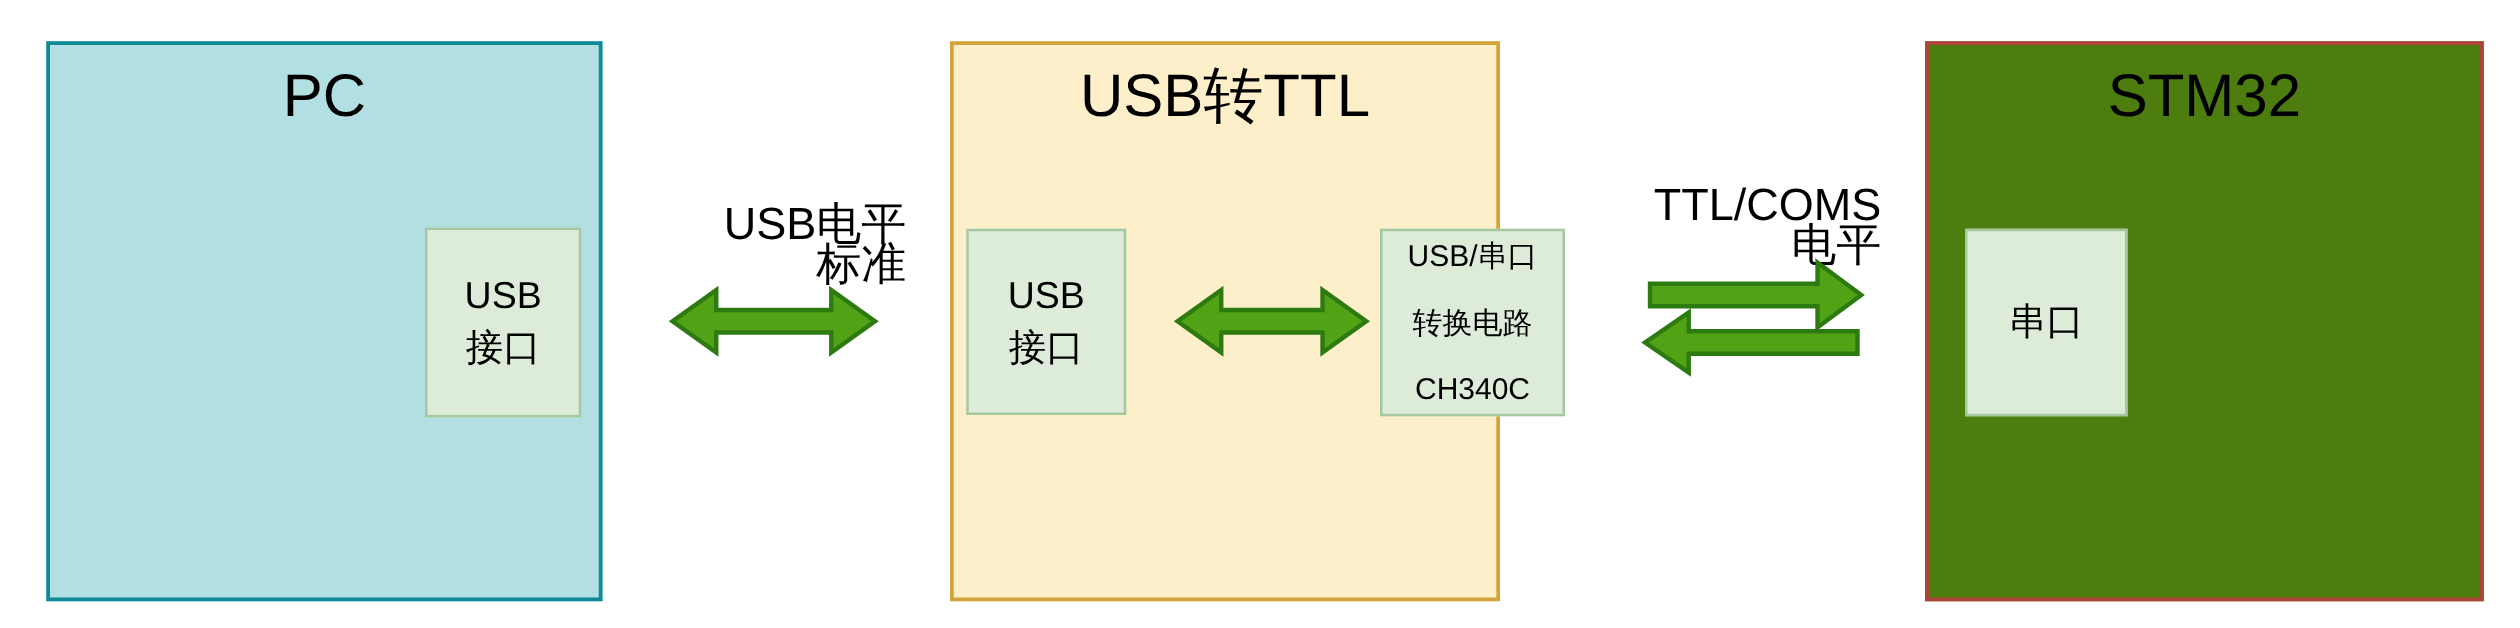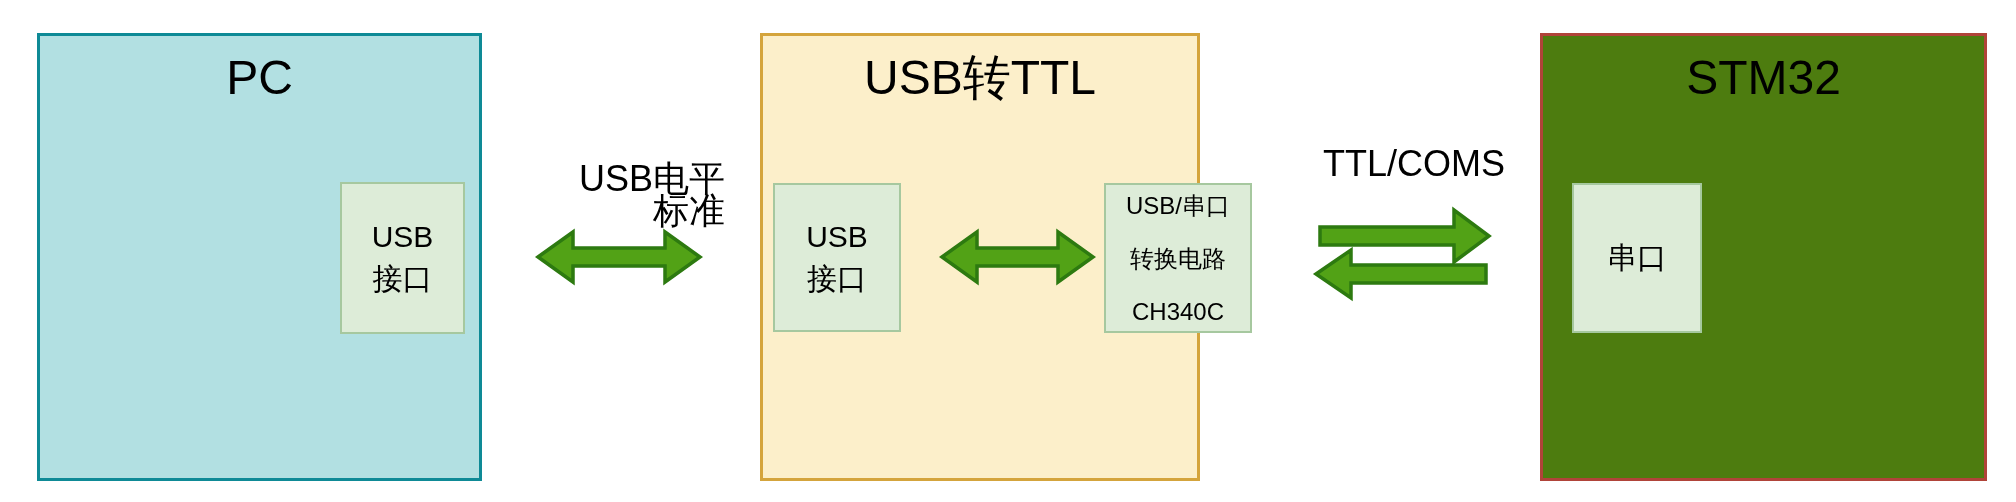--- a/index.html
+++ b/index.html
@@ -105,20 +105,21 @@
       <span>串口</span>
     </div>
   </div>
 
   <div class="link-label" style="left:505px; top:163px; width:220px;">
     <span>USB电平</span>
     <span>标准</span>
   </div>
   <div class="link-label" style="left:1285px; top:148px; width:220px;">
     <span>TTL/COMS</span>
+    <span>电平</span>
   </div>
 
   <svg class="arrows" width="2016" height="502" viewBox="0 0 2016 502">
     <polygon points="538,257 573,232 573,248 665,248 665,232 700,257 665,282 665,266 573,266 573,282"></polygon>
     <polygon points="942,257 977,232 977,248 1058,248 1058,232 1093,257 1058,282 1058,266 977,266 977,282"></polygon>
     <polygon points="1320,227 1454,227 1454,210 1489,236 1454,262 1454,245 1320,245"></polygon>
     <polygon points="1316,274 1351,250 1351,265 1486,265 1486,283 1351,283 1351,298"></polygon>
   </svg>
 
 </div>

